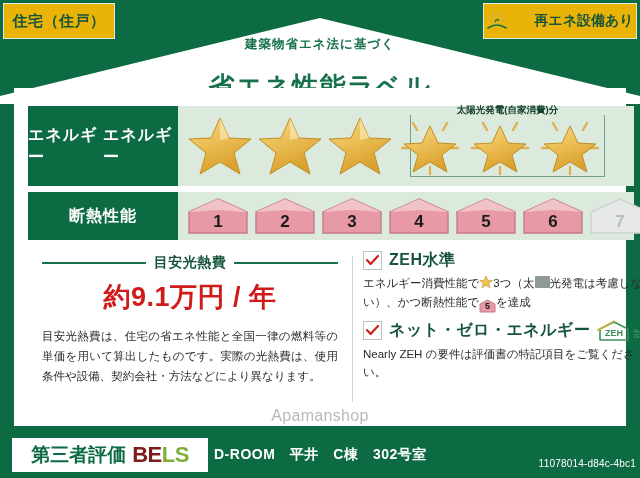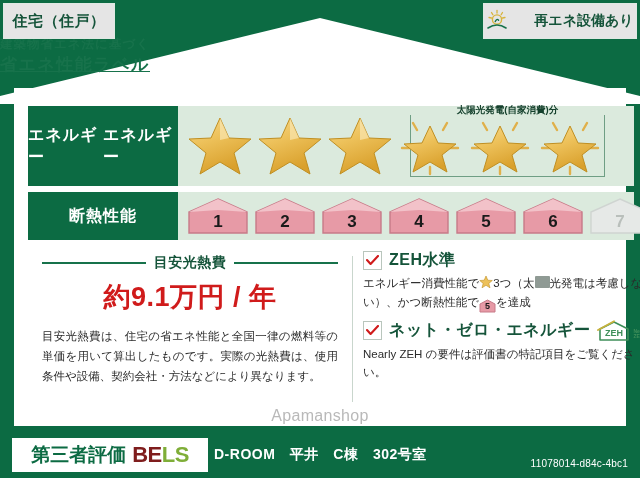--- a/index.html
+++ b/index.html
@@ -8,48 +8,48 @@
     font-family:"Liberation Sans","DejaVu Sans",sans-serif;
     background:#0b6b42;
   }
   #label{
     position:relative;width:640px;height:478px;
     background:#0c6b43;
     overflow:hidden;
   }
   
   .corner-badge{
-    position:absolute;top:3px;background:#e5e5e5;
+    position:absolute;top:3px;background:#eab308;
     display:flex;align-items:center;justify-content:center;
     border:1px solid #dfe9e3;
   }
   #badge-housing-type{
     left:3px;width:110px;height:34px;
     font-size:15px;font-weight:bold;color:#15543a;letter-spacing:.5px;
   }
   #badge-renewable{
     right:3px;width:152px;height:34px;gap:22px;
     font-size:14px;font-weight:bold;color:#15543a;
   }
   .sun-icon{width:26px;height:24px;flex:0 0 auto;}
   
   .roof{
     position:absolute;left:0;top:0;width:640px;height:104px;
   }
   .roof-title{
-    position:absolute;left:0;top:38px;width:640px;
+    position:absolute;left:0;top:38px;width:640px;text-align:center;
     pointer-events:none;
   }
   .roof-sub{
     font-size:12.5px;font-weight:bold;color:#17724b;letter-spacing:1px;
     line-height:1.1;
   }
   .roof-main{
-    font-size:17px;font-weight:bold;color:#17724b;letter-spacing:1.5px;
-    line-height:1.25;margin-top:2px;text-decoration:underline;
+    font-size:26px;font-weight:bold;color:#17724b;letter-spacing:1.5px;
+    line-height:1.25;margin-top:18px;
   }
   
   #body-card{
     position:absolute;left:14px;top:88px;width:612px;height:338px;
     background:#ffffff;
   }
   
   .perf-row{position:absolute;left:14px;display:flex;align-items:stretch;}
   #row-energy{top:18px;height:80px;}
   #row-insulation{top:104px;height:48px;}
@@ -167,21 +167,21 @@
   #property-name{
     position:absolute;left:214px;top:13px;
     font-size:14px;font-weight:bold;color:#ffffff;letter-spacing:.5px;
     white-space:nowrap;
   }
   #eval-date{
     position:absolute;right:12px;top:6px;text-align:right;
     font-size:13px;font-weight:bold;color:#ffffff;white-space:nowrap;margin-top:48px;
   }
   #eval-id{
-    position:absolute;right:12px;top:25px;text-align:right;
+    position:absolute;right:4px;top:25px;text-align:right;
     font-size:10px;color:#ffffff;letter-spacing:.2px;white-space:nowrap;
   }
 </style>
 </head>
 <body>
 
 <div id="label">
 
   <svg class="roof" viewBox="0 0 640 104" preserveAspectRatio="none">
     <rect x="0" y="0" width="640" height="104" fill="#0c6b43"></rect>

